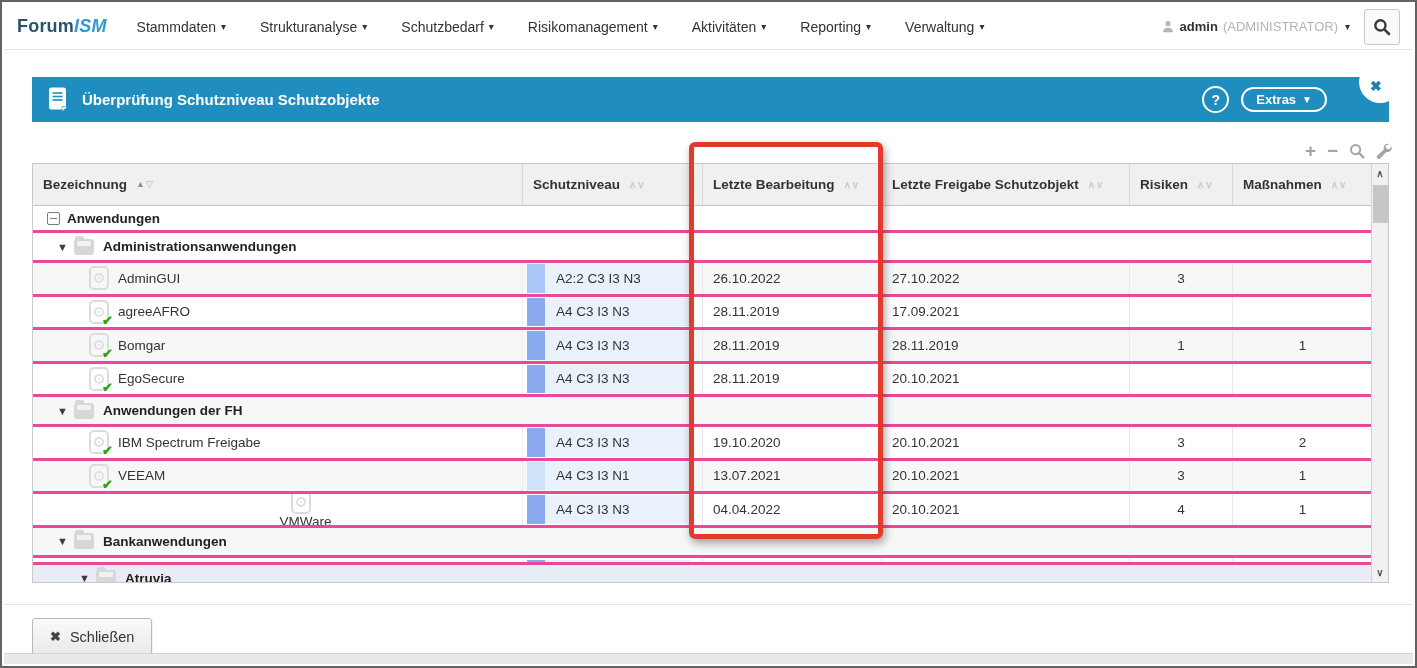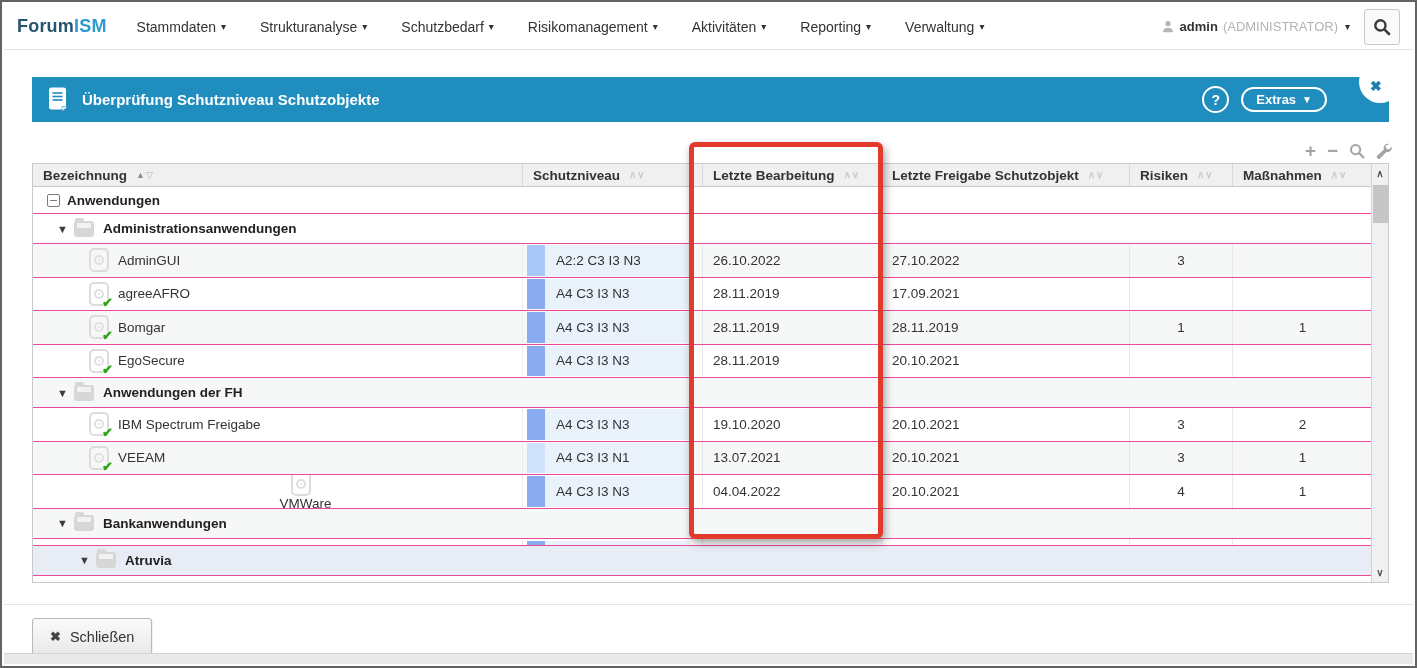--- a/index.html
+++ b/index.html
@@ -11,21 +11,21 @@
   }
 
   
   .nav {
     position: absolute; left: 2px; top: 2px; right: 2px; height: 46px;
     display: flex; align-items: center; padding: 0 13px;
     border-bottom: 1px solid #e4e4e4; background: #fff;
   }
   .logo { font-size: 18px; font-weight: bold; letter-spacing: .2px; }
   .logo .p1 { color: #27546e; }
-  .logo .p2 { color: #2e9ad2; }
+  .logo .p2 { color: #2e9ad2; font-style: italic; }
   .menu { display: flex; gap: 34px; margin-left: 30px; }
   .menu-item { display: flex; align-items: center; gap: 5px; font-size: 14px; color: #333; cursor: pointer; }
   .menu-item .caret { font-size: 10px; color: #333; }
   .nav-right { margin-left: auto; display: flex; align-items: center; gap: 14px; }
   .user { display: flex; align-items: center; gap: 5px; font-size: 13px; cursor: pointer; }
   .user .uname { font-weight: bold; color: #333; }
   .user .urole { color: #b3b3b3; }
   .user .caret { font-size: 10px; color: #333; margin-left: 2px; }
   .search-btn {
     width: 36px; height: 36px; border: 1px solid #c9c9c9; border-radius: 3px;
@@ -60,32 +60,32 @@
   .grid-toolbar { position: absolute; top: 139px; left: 1303px; display: flex; align-items: center; gap: 11px; height: 20px; }
   .gt-icon { color: #a3a3a3; font-size: 19px; font-weight: bold; line-height: 18px; cursor: pointer; display:flex; align-items:center; }
 
   
   .table {
     position: absolute; left: 30px; top: 161px; width: 1357px; height: 420px;
     border: 1px solid #c9c9c9; background: #fff; overflow: hidden;
   }
   .thead {
     display: grid; grid-template-columns: 490px 180px 179px 248px 103px 140px;
-    width: 1340px; height: 23px; background: #f0f0f0; border-bottom: 1px solid #c6c6c6;
+    width: 1340px; height: 42px; background: #f0f0f0; border-bottom: 1px solid #c6c6c6;
   }
   .th {
     display: flex; align-items: center; gap: 9px; padding-left: 10px;
     font-size: 13.5px; font-weight: bold; color: #333;
     border-right: 1px solid #d8d8d8; cursor: pointer; overflow: hidden; white-space: nowrap;
   }
   .sort { font-size: 9px; letter-spacing: 1px; line-height: 1; }
   .sort .s-up { color: #8f8f8f; } .sort .s-dn { color: #cccccc; }
   .sort.inactive .s-up, .sort.inactive .s-dn { color: #cccccc; font-size: 10px; }
 
-  .t-row { display: grid; grid-template-columns: 490px 180px 179px 248px 103px 140px; width: 1340px; align-items: stretch; border-bottom: 1px solid #ec4899; cursor: pointer; }
+  .t-row { display: grid; grid-template-columns: 490px 180px 179px 248px 103px 140px; width: 1340px; align-items: stretch; border-bottom: 3px solid #ec4899; cursor: pointer; }
   .t-row.grouprow { display: flex; }
   .td { display: flex; align-items: center; font-size: 13.5px; color: #333; border-right: 1px solid #e8e8e8; padding-left: 10px; overflow: hidden; white-space: nowrap; }
   .td.num { justify-content: center; padding-left: 0; }
   .td.namecell { border-right: 1px solid #eceeee; }
   .group-label { font-weight: bold; color: #222; font-size: 13.5px; white-space: nowrap; }
   .gcell { display: flex; align-items: center; width: 100%; }
 
   .collapse-box { width: 13px; height: 13px; border: 1px solid #7c7c7c; border-radius: 2px; position: relative; margin-right: 7px; flex: none; }
   .collapse-box::after { content:""; position:absolute; left:2px; right:2px; top:5px; height:1.5px; background:#7c7c7c; }
   .tree-caret { color: #3c3c3c; font-size: 11px; margin-right: 6px; flex: none; }

